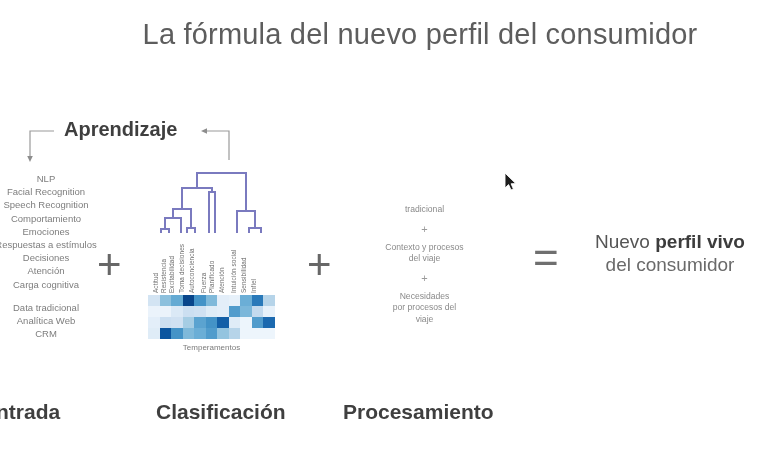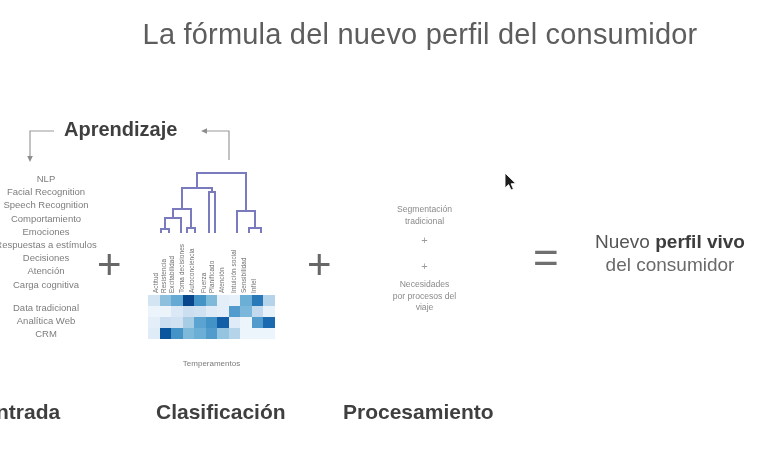--- a/index.html
+++ b/index.html
@@ -114,21 +114,21 @@
     position: relative;
     margin-left: 3px;
     margin-top: 2px;
     width: 127px;
     height: 44px;
   }
   .hm-cell {
     position: absolute;
   }
   #temperamentos-label {
-    margin-top: 20px;
+    margin-top: 4px;
     margin-left: 3px;
     width: 127px;
     text-align: center;
     font-size: 8px;
     color: #7b7b7b;
     white-space: nowrap;
   }
 
   
   #procesamiento-column {
@@ -322,24 +322,27 @@
       <div class="hm-cell" style="left: 92.3636px; top: 33px; width: 12px; height: 11px; background: rgb(237, 245, 252);"></div>
       <div class="hm-cell" style="left: 103.909px; top: 33px; width: 12px; height: 11px; background: rgb(237, 245, 252);"></div>
       <div class="hm-cell" style="left: 115.455px; top: 33px; width: 12px; height: 11px; background: rgb(237, 245, 252);"></div>
     </div>
 
   <div id="temperamentos-label">Temperamentos</div>
 </div>
 
 <div id="procesamiento-column">
   <div class="proc-block">
-      <div>Segmentación</div>
       <div>tradicional</div>
     </div>
   <div class="proc-plus">+</div>
+  <div class="proc-block">
+      <div>Contexto y procesos</div>
+      <div>del viaje</div>
+    </div>
   <div class="proc-plus">+</div>
   <div class="proc-block">
       <div>Necesidades</div>
       <div>por procesos del</div>
       <div>viaje</div>
     </div>
 </div>
 
 <div id="result-block">
   <div id="result-line-1">

